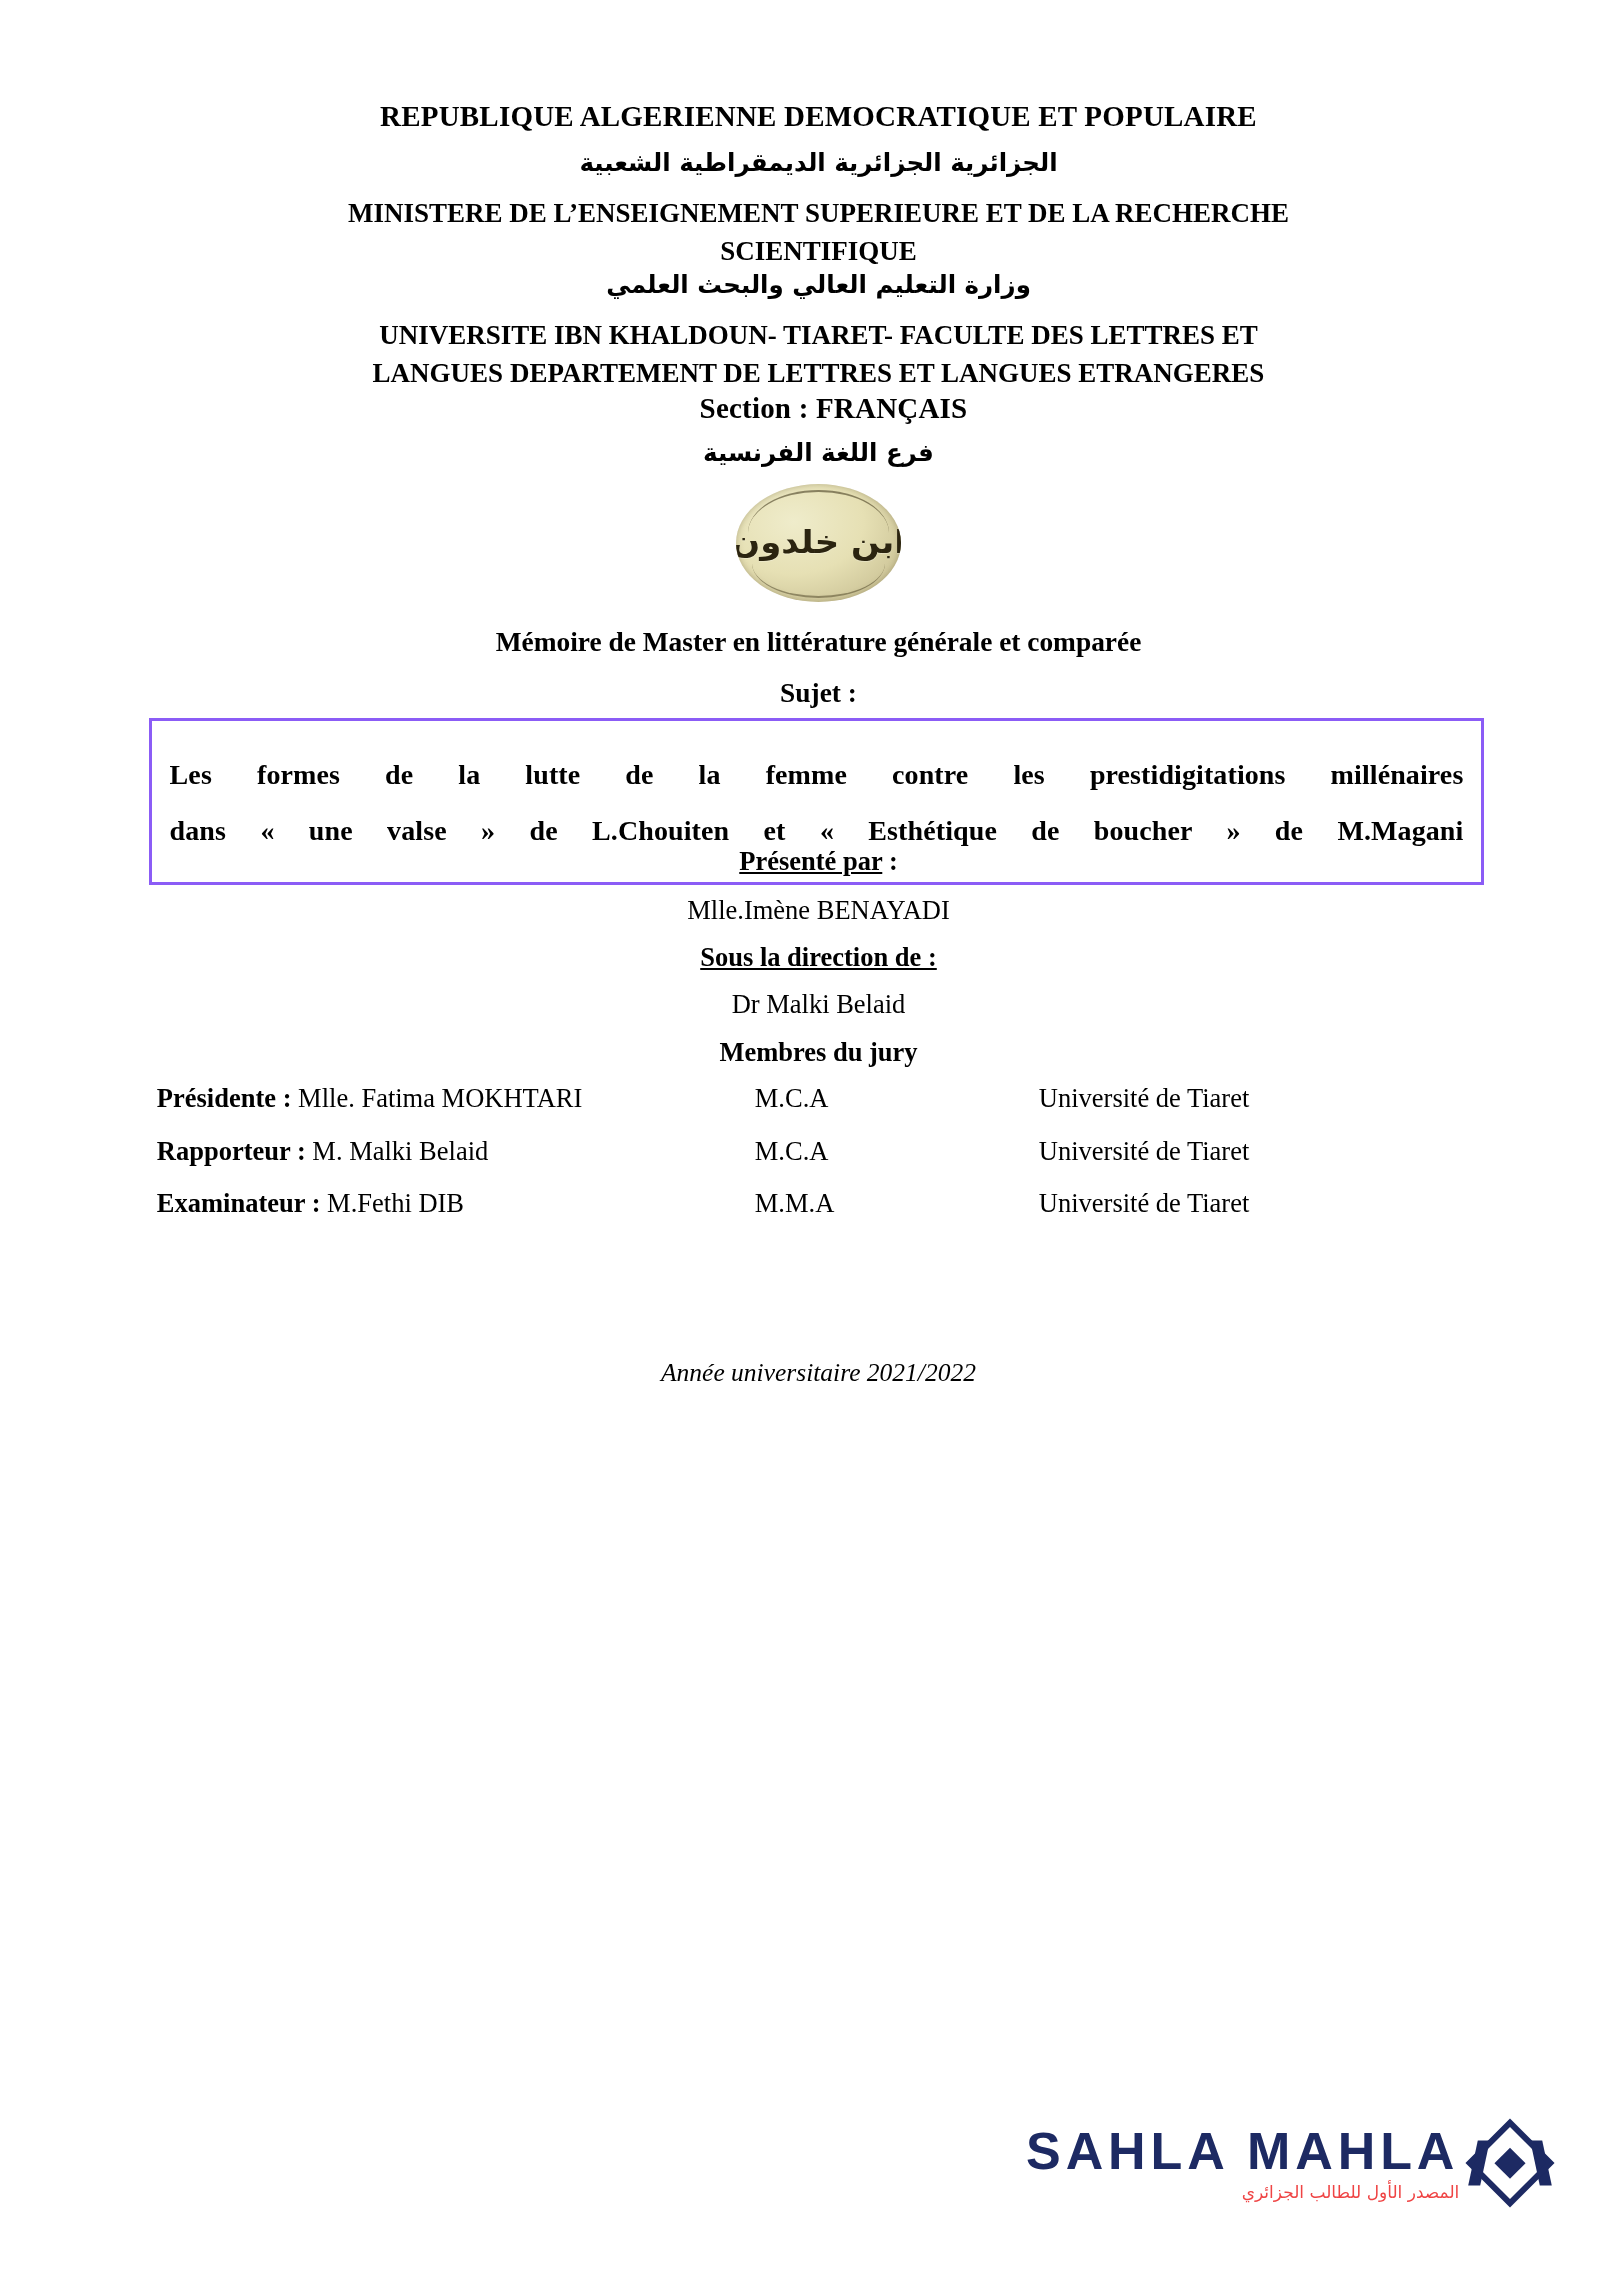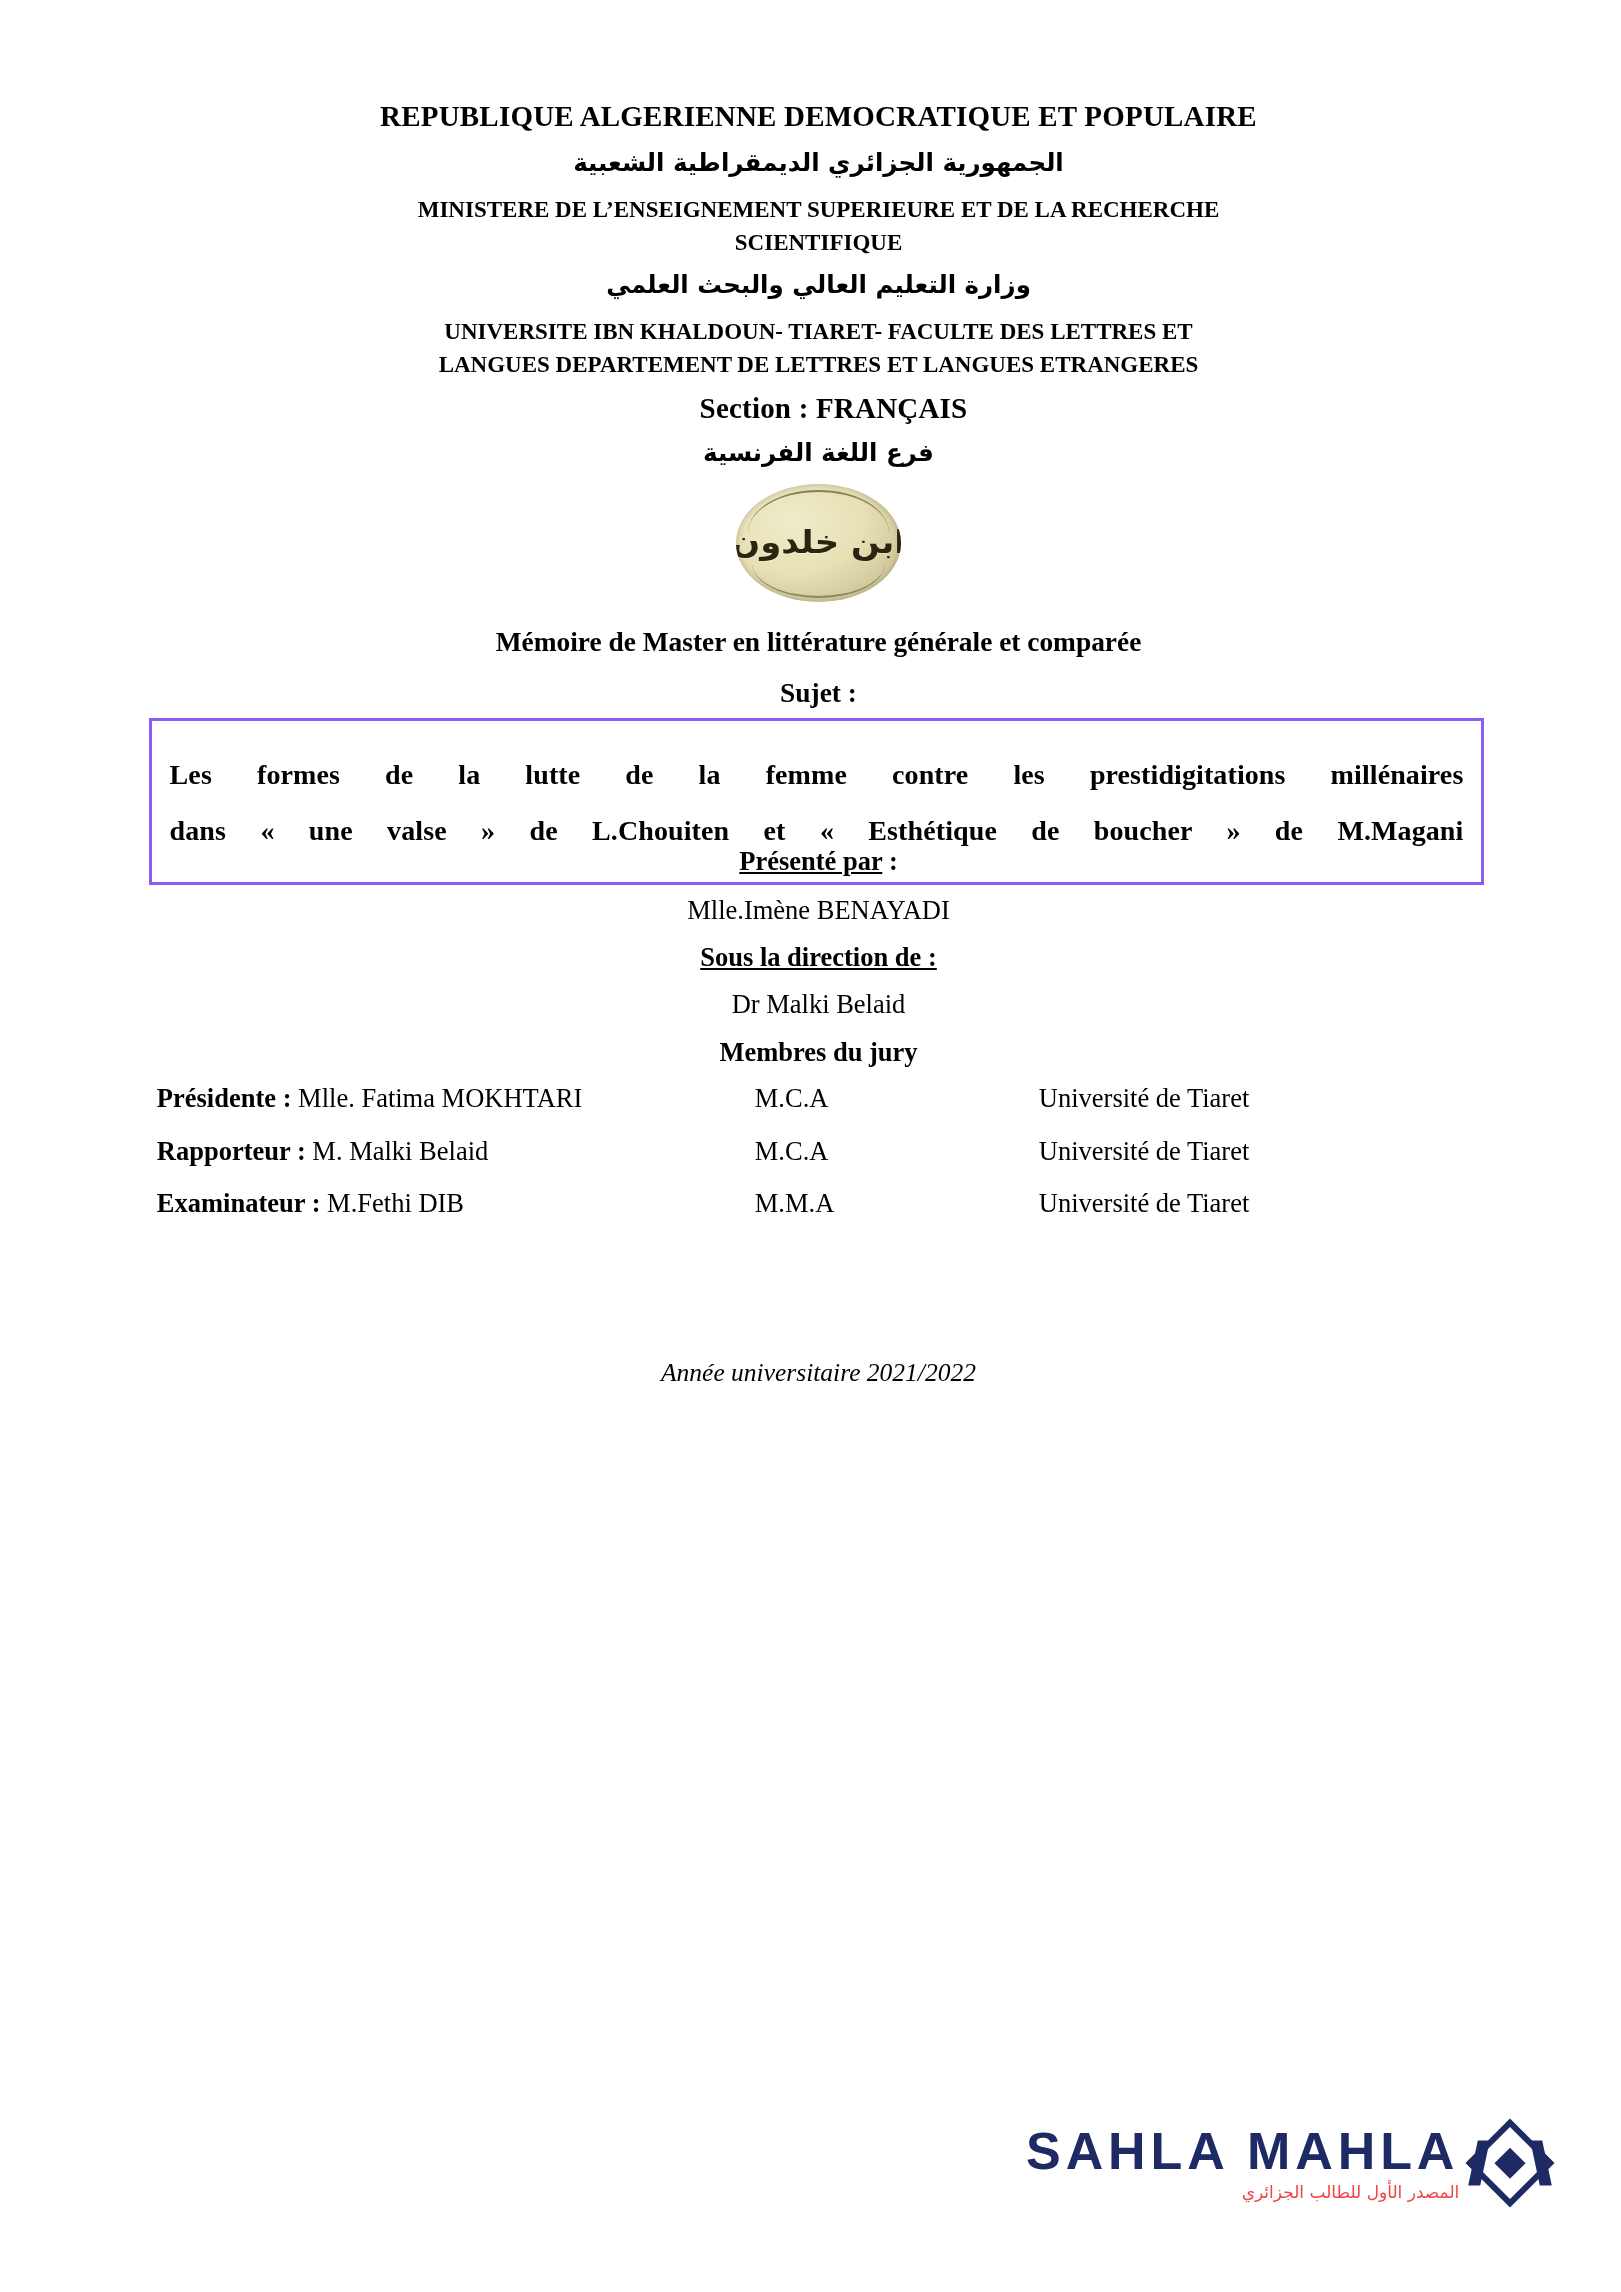--- a/index.html
+++ b/index.html
@@ -33,21 +33,21 @@
 
   
   .hdr-line {
     font-weight: bold;
     font-size: 29px;
     line-height: 1.30;
     letter-spacing: 0.2px;
   }
   .hdr-line-wide {
     font-weight: bold;
-    font-size: 23px;
+    font-size: 27px;
     line-height: 1.42;
   }
 
   .arabic {
     font-family: "DejaVu Sans", "Liberation Sans", sans-serif;
     direction: rtl;
     unicode-bidi: bidi-override;
     font-weight: bold;
     font-size: 24.5px;
     line-height: 1.5;
@@ -255,21 +255,21 @@
   .wm-mark .wl { left: 0; }
   .wm-mark .wr { right: 0; transform: translateY(-50%) skewX(12deg); }
 </style>
 </head>
 <body>
 
 <div class="page">
   <div class="content">
 
     <div class="row-1 ctr hdr-line">REPUBLIQUE ALGERIENNE DEMOCRATIQUE ET POPULAIRE</div>
-    <div class="row-2 ctr arabic">الجمهورية الجزائري الديمقراطية الشعبية</div>
+    <div class="row-2 ctr arabic">الجزائرية الجزائرية الديمقراطية الشعبية</div>
 
     <div class="row-3 ctr hdr-line-wide">
       <div>MINISTERE DE L’ENSEIGNEMENT SUPERIEURE ET DE LA RECHERCHE</div>
       <div>SCIENTIFIQUE</div>
     </div>
     <div class="row-4 ctr arabic">وزارة التعليم العالي والبحث العلمي</div>
 
     <div class="row-5 ctr hdr-line-wide">
       <div>UNIVERSITE IBN KHALDOUN- TIARET- FACULTE DES LETTRES ET</div>
       <div>LANGUES DEPARTEMENT DE LETTRES ET LANGUES ETRANGERES</div>

